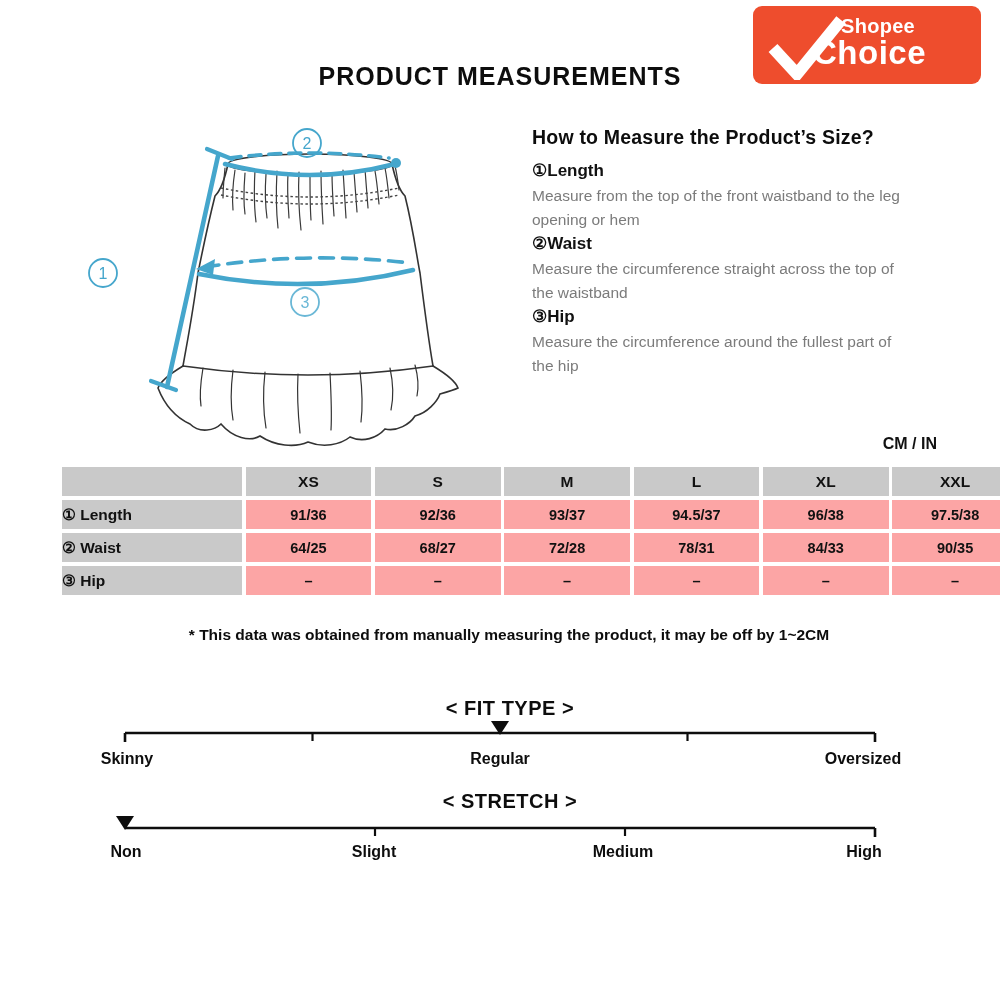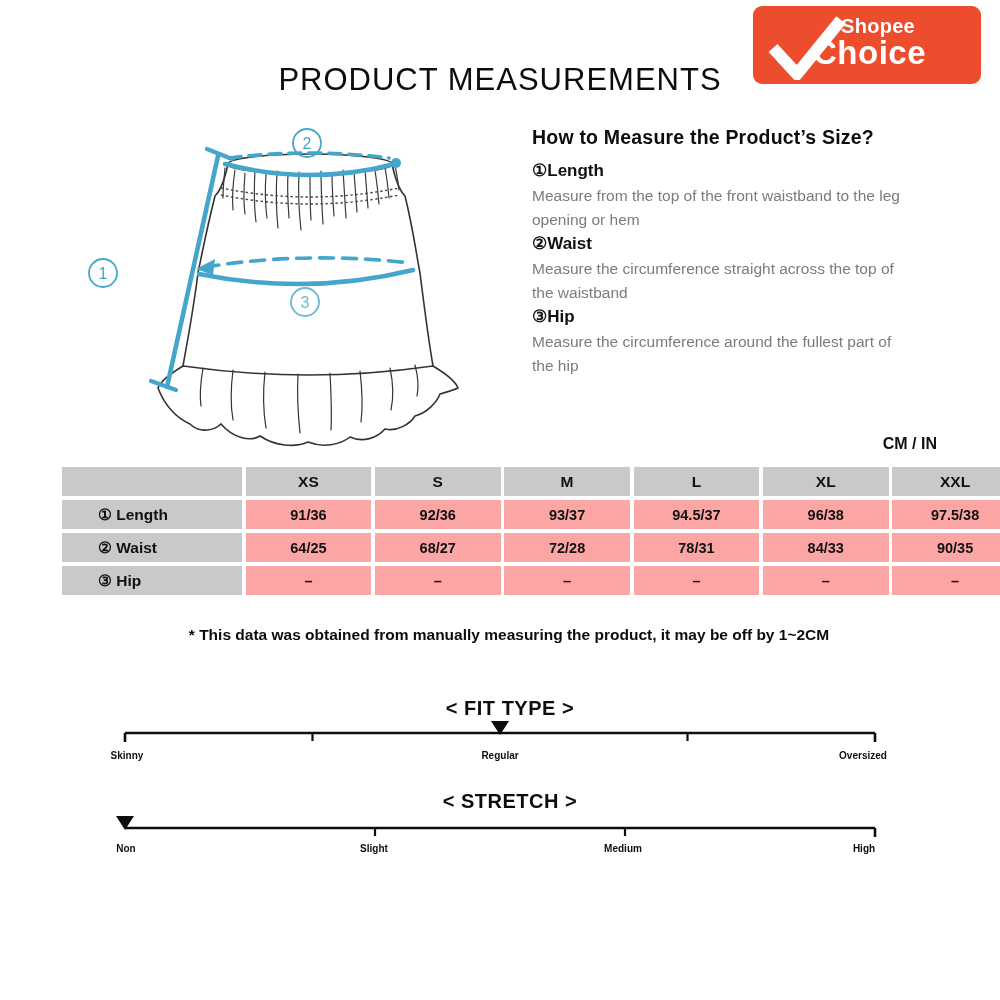--- a/index.html
+++ b/index.html
@@ -9,55 +9,55 @@
 
   
   .logo { position:absolute; left:753px; top:6px; width:228px; height:78px;
           background:#EE4D2D; border-radius:9px; }
   .logo svg { position:absolute; left:12px; top:8px; }
   .logo .line1 { position:absolute; left:88px; top:9px; color:#fff; font-size:20px; font-weight:bold; letter-spacing:0.3px; }
   .logo .line2 { position:absolute; left:60px; top:28px; color:#fff; font-size:33px; font-weight:bold; letter-spacing:0.5px; }
 
   
   .title { position:absolute; left:0; right:0; top:62px; text-align:center;
-           font-size:31px; font-weight:normal; letter-spacing:1px; color:#0d0d0d; }
+           font-size:25px; font-weight:bold; letter-spacing:1px; color:#0d0d0d; }
 
   
   .diagram { position:absolute; left:55px; top:118px; width:410px; height:335px; }
 
   
   .howto { position:absolute; left:532px; top:126px; width:412px; }
   .howto h2 { font-size:19.5px; font-weight:bold; color:#0d0d0d; margin-bottom:9px; letter-spacing:0.2px; }
   .howto .item-label { font-size:17px; font-weight:bold; color:#111; line-height:26px; }
   .howto .item-desc { font-size:15.5px; color:#7b7b7b; line-height:23.5px; width:378px; }
 
   
   .units { position:absolute; right:63px; top:435px; font-size:16px; font-weight:bold; }
 
   
   .size-table { position:absolute; left:62px; top:467px; width:956px;
                 display:grid; grid-template-columns:180px repeat(6,1fr);
                 grid-auto-rows:29px; gap:4px 3.5px; background:#fff; }
   .size-table .cell { display:flex; align-items:center; justify-content:center;
                       font-weight:bold; }
   .size-table .head { background:#C9C9C9; font-size:15.5px; }
-  .size-table .rowlabel { background:#C9C9C9; justify-content:flex-start; padding-left:36px; font-size:15.5px; }
+  .size-table .rowlabel { background:#C9C9C9; justify-content:flex-start; font-size:15.5px; }
   .size-table .val { background:#fca5a5; font-size:14.5px; }
 
   
   .footnote { position:absolute; left:0; right:0; top:626px; text-align:center;
               font-size:15.5px; font-weight:bold; color:#0d0d0d;padding-left:18px; }
 
   
   .scale-heading { position:absolute; left:0; right:0; text-align:center;
                    font-size:20px; font-weight:bold; letter-spacing:0.5px; color:#0d0d0d;padding-left:20px; }
   .scale-svg { position:absolute; left:0; width:1000px; height:26px; }
   .scale-labels { position:absolute; left:0; width:1000px; height:18px; }
   .scale-labels span { position:absolute; transform:translateX(-50%); white-space:nowrap;
-                       font-size:10px; font-weight:bold; color:#0d0d0d; }
+                       font-size:16px; font-weight:bold; color:#0d0d0d; }
   #fit-heading { top:697px; }
   #fit-scale { top:720px; }
   #fit-labels { top:750px; }
   #stretch-heading { top:790px; }
   #stretch-scale { top:815px; }
   #stretch-labels { top:843px; }
 </style>
 </head>
 <body>
 

